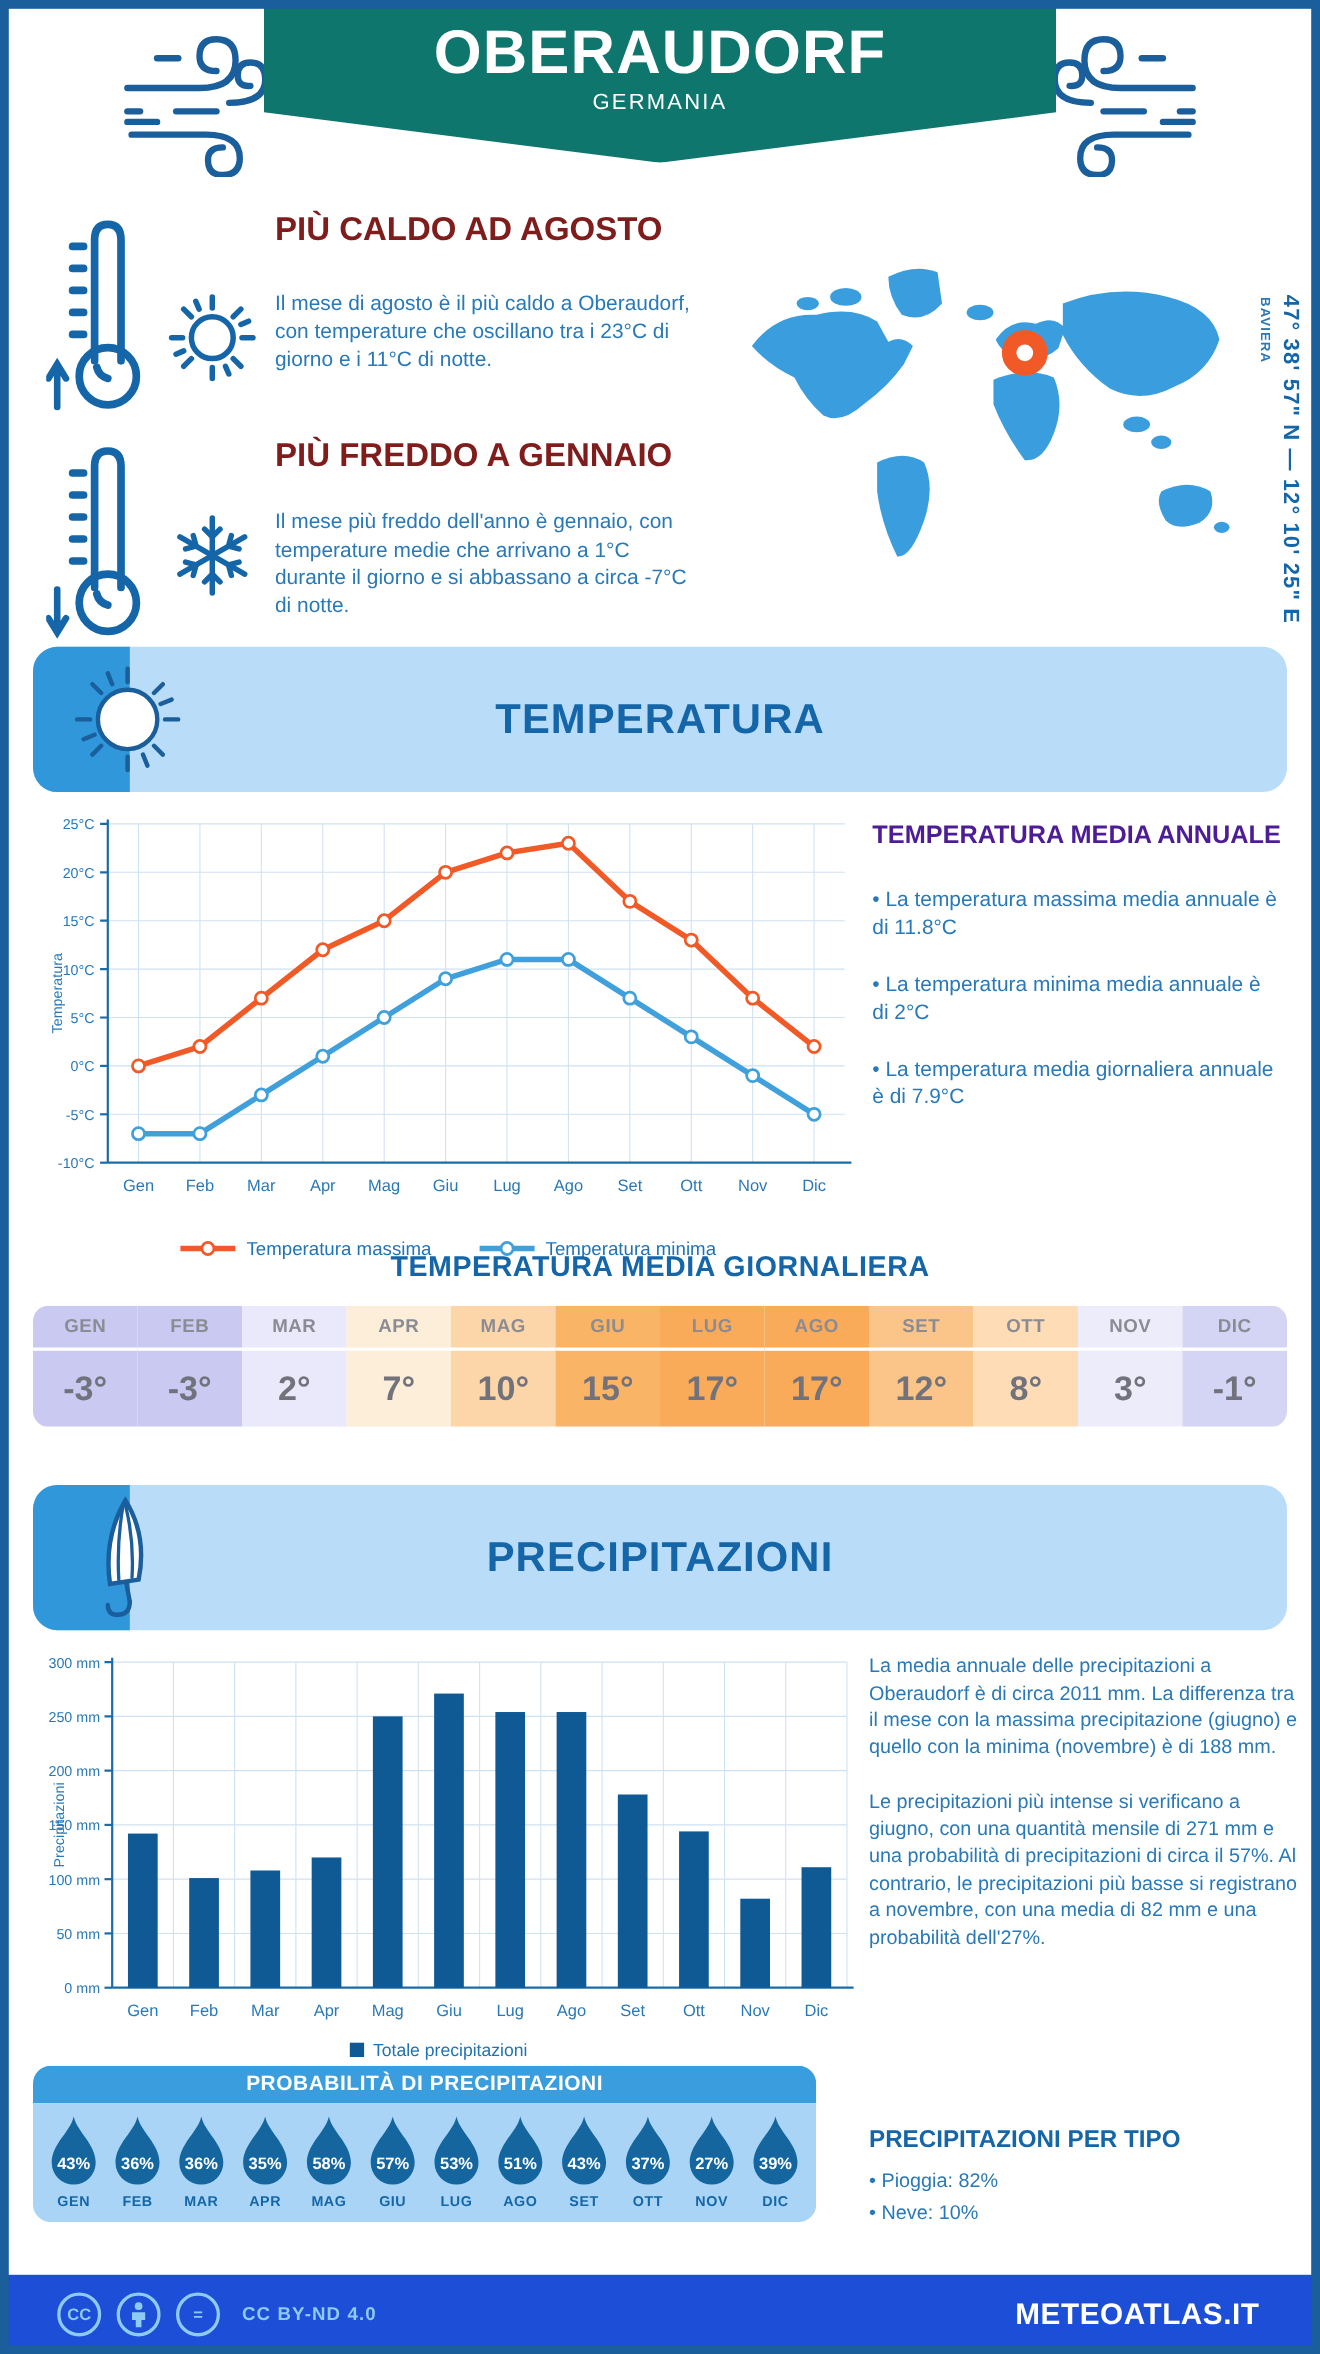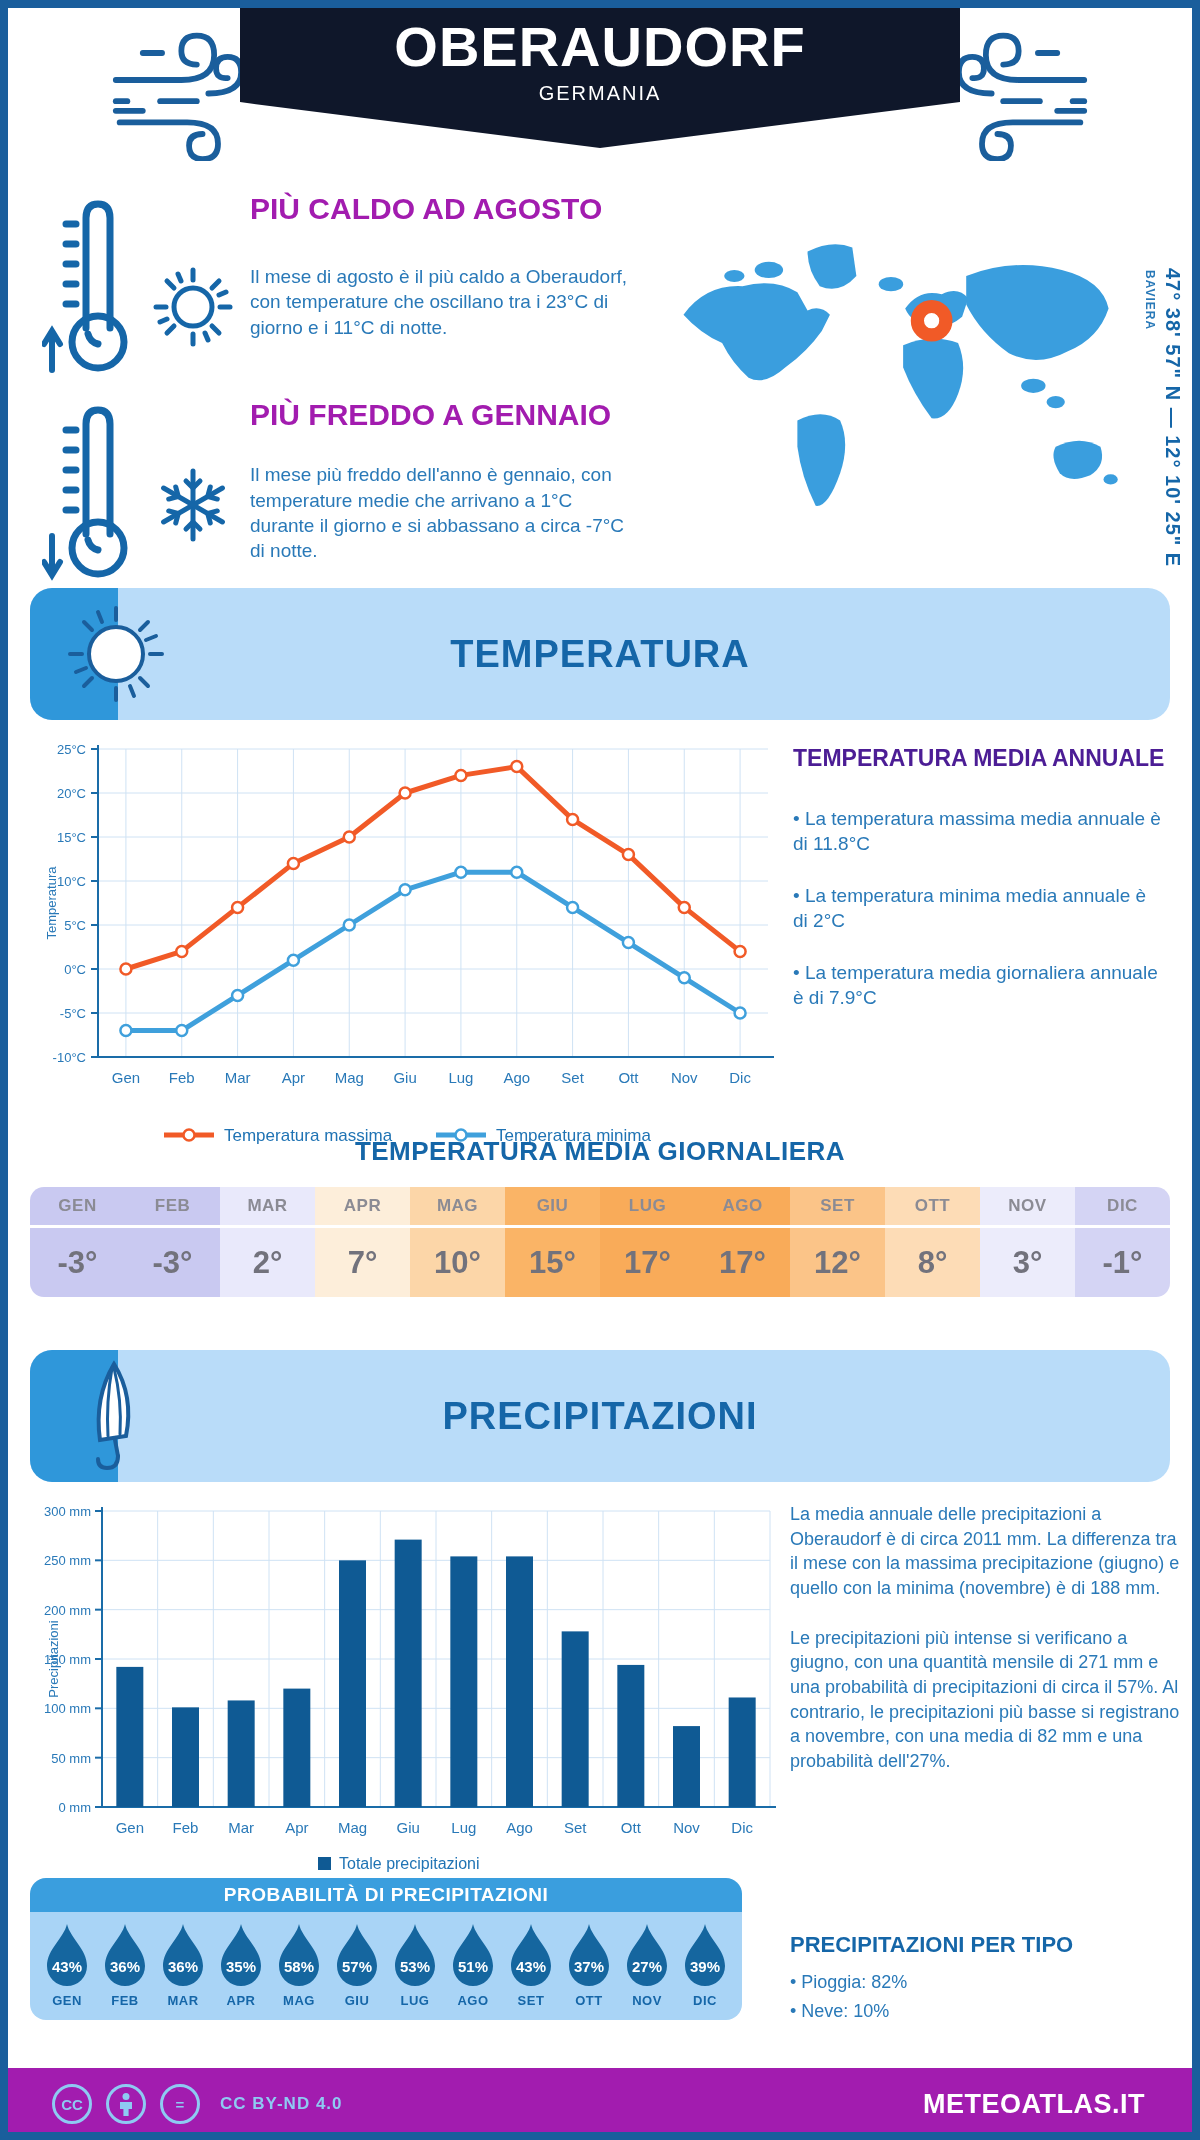--- a/index.html
+++ b/index.html
@@ -1,34 +1,34 @@
 <!DOCTYPE html>
 <html><head>
 <meta charset="utf-8">
 <style>
   * { margin:0; padding:0; box-sizing:border-box; }
   body { background:#ffffff; font-family:"Liberation Sans", sans-serif; }
   .page { position:relative; width:1200px; height:2140px; background:#fff; overflow:hidden; }
   .frame { position:absolute; inset:0; border:8px solid #1a5e9c; z-index:60; pointer-events:none; }
 
   
-  .header-banner { position:absolute; left:240px; top:0; width:720px; height:148px; background:#0f172a;
+  .header-banner { position:absolute; left:240px; top:0; width:720px; height:148px; background:#0f766e;
     clip-path:polygon(0 0,100% 0,100% 69%,50% 100%,0 69%); text-align:center; z-index:5; }
   .header-title { color:#fff; font-size:56px; font-weight:bold; letter-spacing:1px; margin-top:14px; }
   .header-sub { color:#fff; font-size:20px; letter-spacing:2px; margin-top:3px; }
   .wind { position:absolute; top:26px; width:165px; height:135px; }
   .wind-left { left:95px; }
   .wind-right { right:95px; transform:scaleX(-1); }
 
   
   .highlight { position:absolute; left:42px; width:600px; display:grid; grid-template-columns:108px 100px 1fr; row-gap:6px; }
   .hl-hot { top:192px; }
   .hl-cold { top:398px; }
   .hl-thermo { grid-column:1; grid-row:1/3; }
-  .hl-title { grid-column:3; font-size:30px; font-weight:bold; color:#a21caf; align-self:start; }
+  .hl-title { grid-column:3; font-size:30px; font-weight:bold; color:#7f1d1d; align-self:start; }
   .hl-icon2 { grid-column:2; grid-row:2; align-self:start; }
   .hl-text { grid-column:3; grid-row:2; font-size:19px; color:#2979b8; line-height:1.34; max-width:395px; }
 
   
   .map-wrap { position:absolute; left:655px; top:222px; width:478px; height:348px; }
   .coords { position:absolute; right:16px; top:268px; display:flex; flex-direction:row; }
   .coords span { writing-mode:vertical-rl; }
   .coords-main { color:#1566a8; font-weight:bold; font-size:20px; letter-spacing:1px; }
   .coords-region { color:#2979b8; font-weight:bold; font-size:12px; letter-spacing:1px; margin-top:2px; padding-right:4px; }
 
@@ -68,21 +68,21 @@
   .prob-body { background:#a9d4f6; padding:10px 8px 12px 8px; display:flex; }
   .prob-item { flex:1; display:flex; flex-direction:column; align-items:center; }
   .prob-month { margin-top:5px; font-size:13px; font-weight:bold; color:#1566a8; letter-spacing:0.5px; }
 
   
   .tipo-panel { position:absolute; left:790px; top:1932px; width:390px; }
   .tipo-title { font-size:22px; font-weight:bold; color:#1566a8; margin-bottom:14px; }
   .tipo-item { font-size:18px; color:#2979b8; margin-bottom:8px; }
 
   
-  .footer { position:absolute; left:0; right:0; top:2068px; height:72px; background:#a21caf; z-index:55;
+  .footer { position:absolute; left:0; right:0; top:2068px; height:72px; background:#1d4ed8; z-index:55;
     display:flex; align-items:center; }
   .cc-group { display:flex; align-items:center; gap:14px; margin-left:52px; }
   .cc-circle { width:40px; height:40px; border:3px solid #8ecaf2; border-radius:50%; display:flex; align-items:center; justify-content:center;
     color:#8ecaf2; font-weight:bold; font-size:15px; }
   .cc-label { color:#8ecaf2; font-weight:bold; font-size:17px; letter-spacing:1px; margin-left:6px; }
   .brand { margin-left:auto; margin-right:55px; color:#fff; font-weight:bold; font-size:27px; letter-spacing:0.5px; }
 </style>
 </head>
 <body>
 

